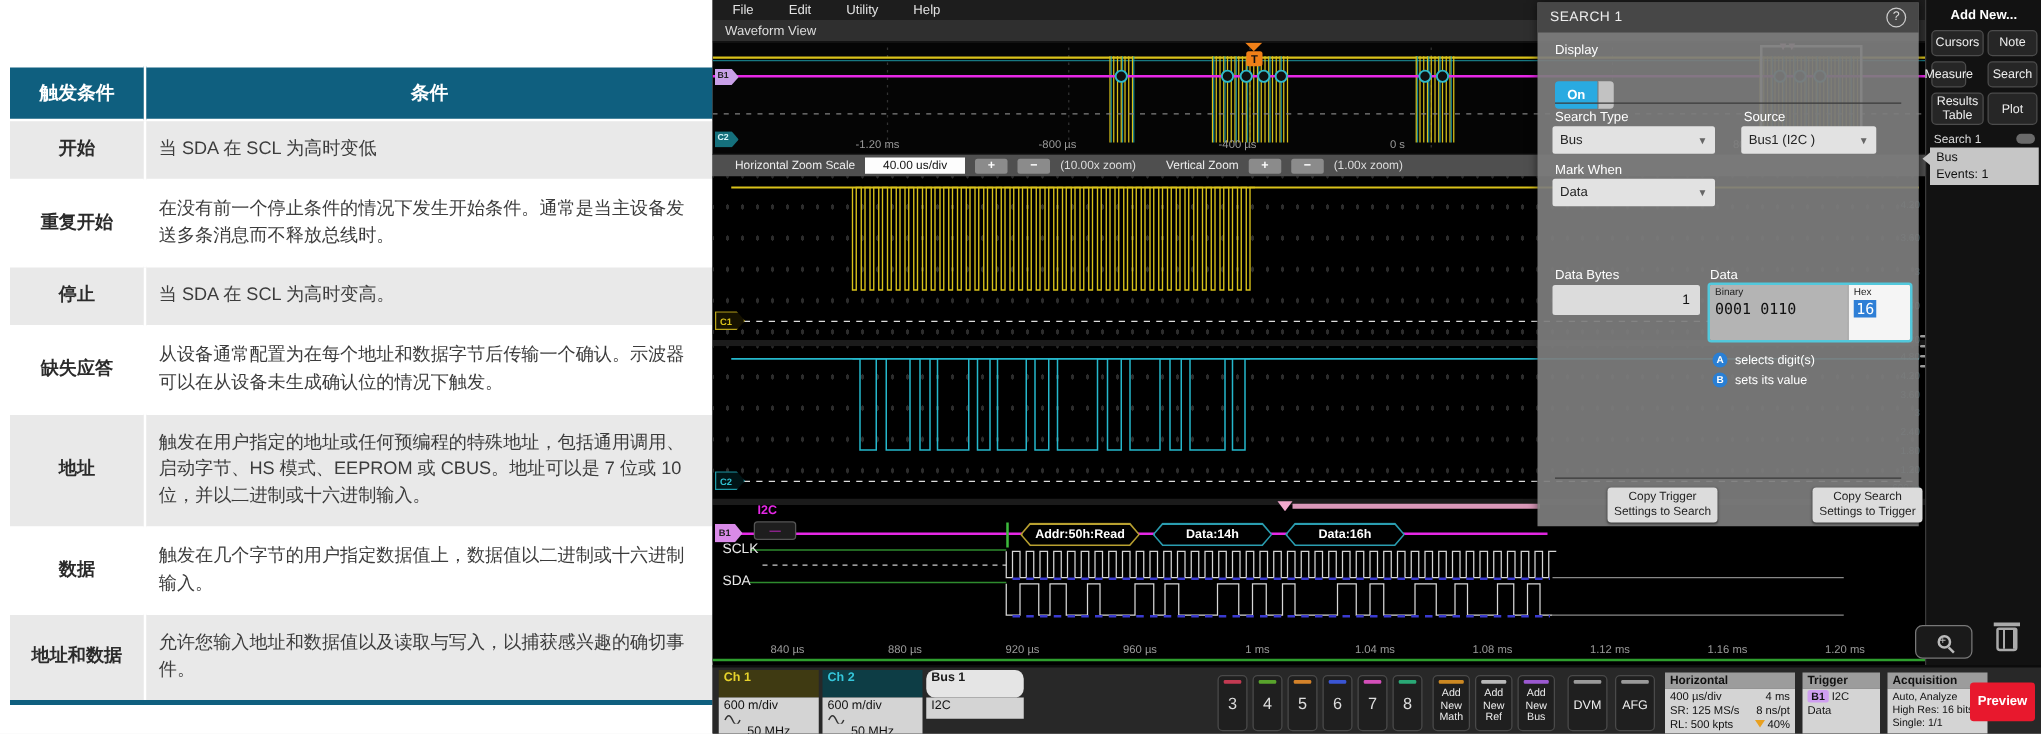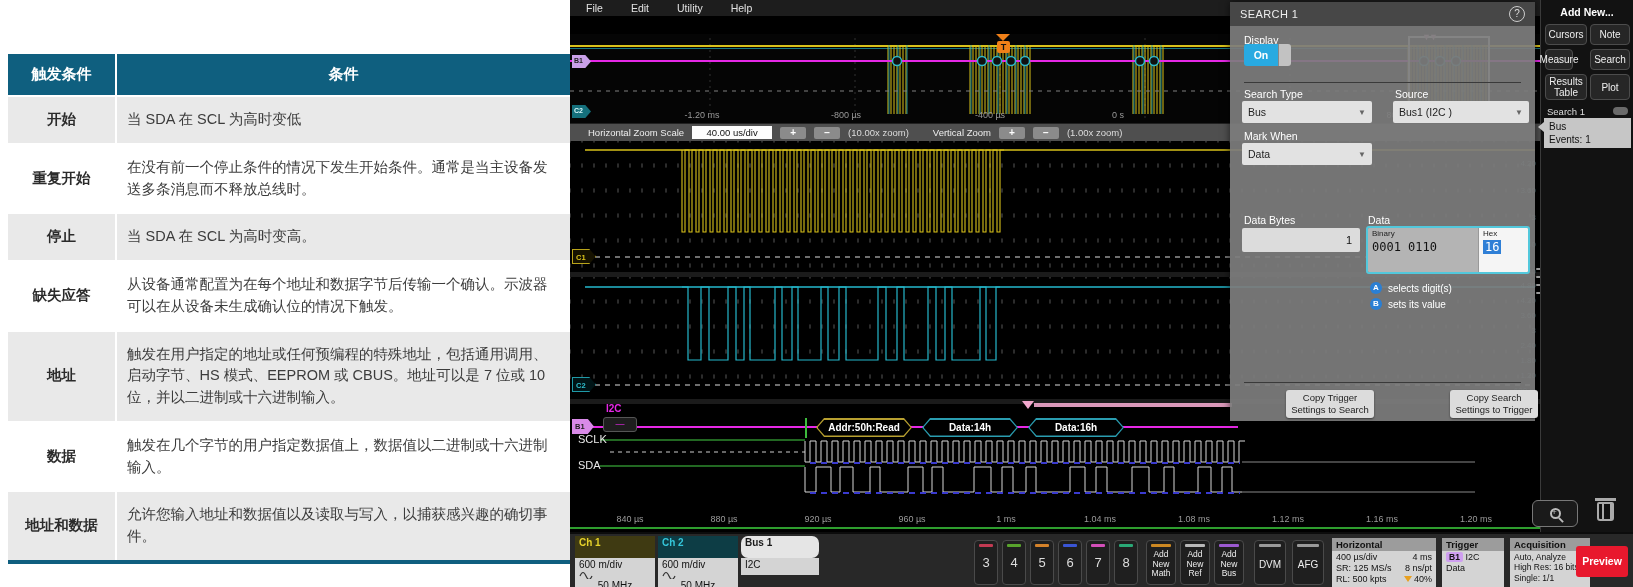--- a/index.html
+++ b/index.html
@@ -103,21 +103,21 @@
   #sp-header { height:24px; background:#474747; display:flex; align-items:center; justify-content:space-between;
      padding:0 10px; }
   #sp-header .t { color:#eee; font-size:11px; letter-spacing:.4px; }
   #sp-help { width:16px; height:16px; border:1.5px solid #ccc; border-radius:50%; color:#ddd;
      font-size:10px; text-align:center; line-height:13px; }
   .sp-lab { position:absolute; color:#fff; font-size:10.5px; }
   .dd { position:absolute; height:22px; background:#e2e2e2; border-radius:2px; display:flex;
      align-items:center; justify-content:space-between; padding:0 6px; }
   .dd .v { color:#222; font-size:10.5px; }
   .dd .car { color:#666; font-size:8px; }
-  #sp-toggle { position:absolute; left:14px; top:42px; display:flex;align-items:center; }
+  #sp-toggle { position:absolute; left:14px; top:63px; display:flex;align-items:center; }
   #sp-on { width:34px; height:22px; background:#29aae1; border-radius:3px 0 0 3px; color:#fff;
      font-size:10.5px; font-weight:bold; text-align:center; line-height:22px; }
   #sp-knob { width:13px; height:22px; background:#c2c2c2; border-radius:0 3px 3px 0; border-left:1px solid #888; }
   .sp-hr { position:absolute; left:14px; right:14px; height:1px; background:#3a3a3a; }
   #db-field { position:absolute; left:12px; top:226px; width:118px; height:24px; background:#dcdcdc;
      border-radius:2px; color:#111; font-size:11px; text-align:right; line-height:24px; padding-right:8px; }
   #data-box { position:absolute; left:136px; top:224px; width:164px; height:48px;
      border:2px solid #52c8dc; border-radius:3px; display:flex; overflow:hidden; }
   #data-bin { width:110px; background:#b4b4b4; padding:1px 4px; }
   #data-hex { flex:1; background:#f5f5f5; padding:1px 4px; border-left:1px solid #999; }
@@ -237,20 +237,23 @@
 
   <div id="scope">
 
     <div id="menubar" class="abs">
       <span>File</span>
       <span>Edit</span>
       <span>Utility</span>
       <span>Help</span>
     </div>
 
+    <div id="wfv-tab" class="abs">
+      <span>Waveform View</span>
+    </div>
 
     <div id="overview" class="abs">
       <svg id="wave-ov" width="970" height="90">
           <path d="M140,4 V86" stroke="#333" stroke-width="1" fill="none" stroke-dasharray="2,4"></path>
           <path d="M285,4 V86" stroke="#333" stroke-width="1" fill="none" stroke-dasharray="2,4"></path>
           <path d="M430,4 V86" stroke="#333" stroke-width="1" fill="none" stroke-dasharray="2,4"></path>
           <path d="M575,4 V86" stroke="#333" stroke-width="1" fill="none" stroke-dasharray="2,4"></path>
           <path d="M720,4 V86" stroke="#333" stroke-width="1" fill="none" stroke-dasharray="2,4"></path>
           <path d="M865,4 V86" stroke="#333" stroke-width="1" fill="none" stroke-dasharray="2,4"></path>
           <path d="M0,12 H970" stroke="#d9c21a" stroke-width="1.8" fill="none"></path>
@@ -472,21 +475,21 @@
         <div id="sp-knob"></div>
       </div>
       <div class="sp-hr" style="top:80px"></div>
 
       <span class="sp-lab" style="left:14px;top:86px">Search Type</span>
       <div class="dd" style="left:12px;top:99px;width:130px">
         <span class="v">Bus</span>
         <span class="car">▼</span>
       </div>
       <span class="sp-lab" style="left:165px;top:86px">Source</span>
-      <div class="dd" style="left:163px;top:99px;width:136px">
+      <div class="dd" style="left:163px;top:99px;width:108px">
         <span class="v">Bus1 (I2C )</span>
         <span class="car">▼</span>
       </div>
       <span class="sp-lab" style="left:14px;top:128px">Mark When</span>
       <div class="dd" style="left:12px;top:141px;width:130px">
         <span class="v">Data</span>
         <span class="car">▼</span>
       </div>
 
       <span class="sp-lab" style="left:14px;top:212px">Data Bytes</span>

